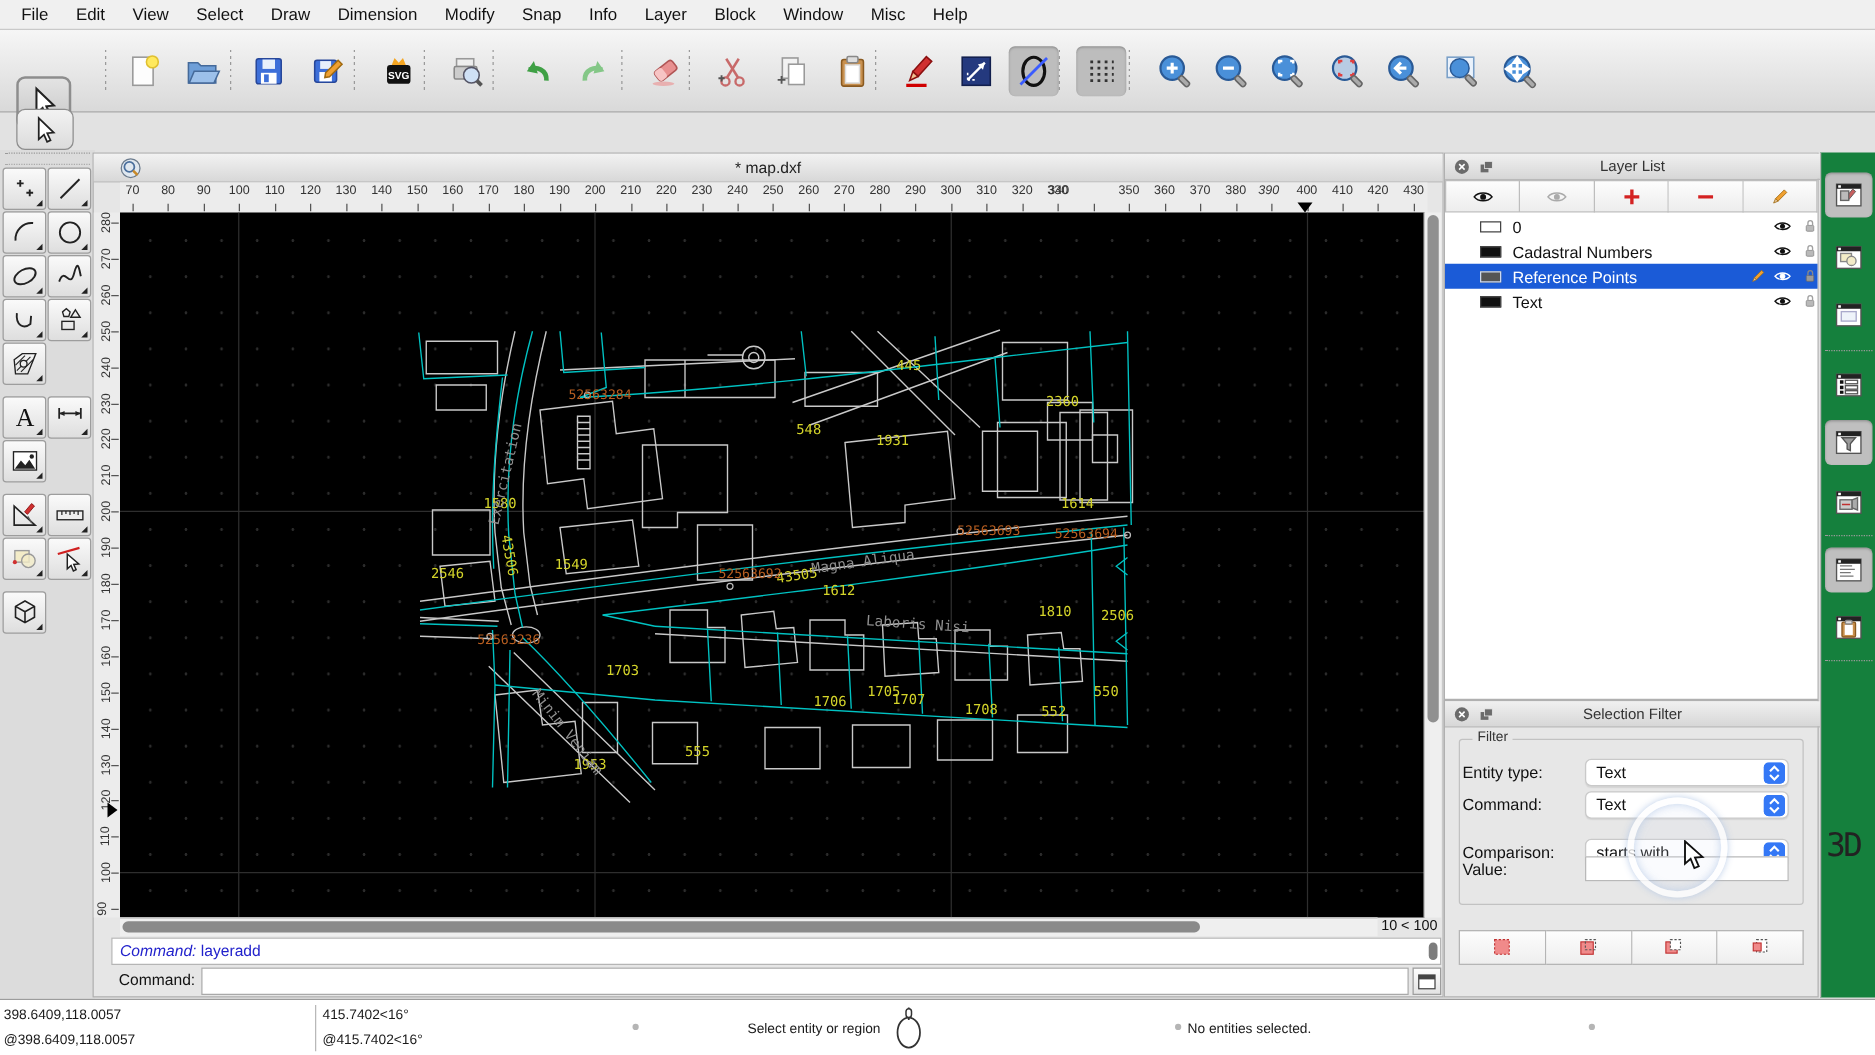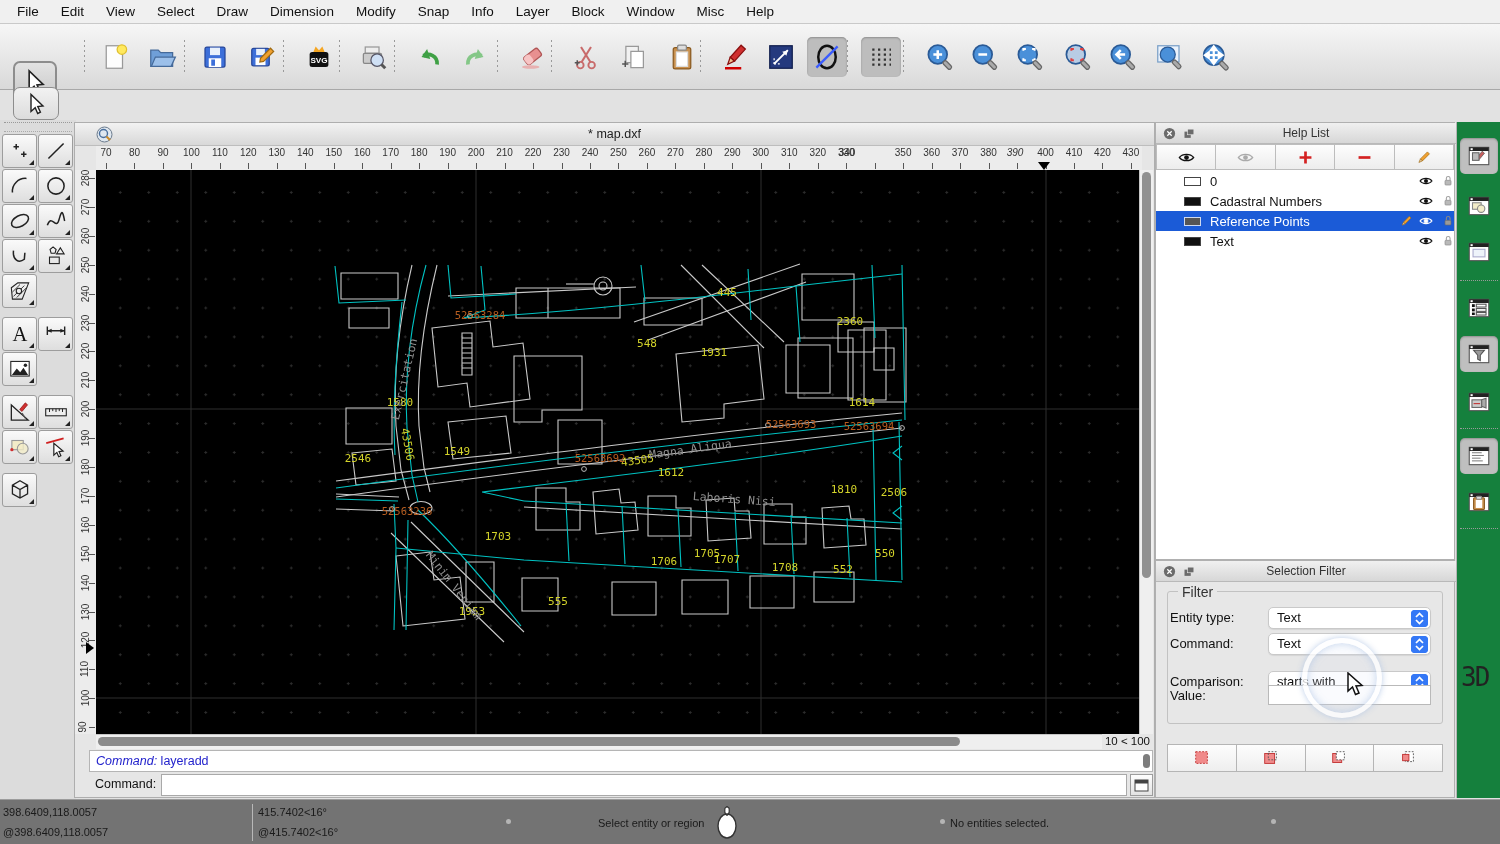--- a/index.html
+++ b/index.html
@@ -83,21 +83,21 @@
   .lt-btn svg { width:19px; height:19px; }
   #layer-rows { position:absolute; left:0; top:48px; width:100%; }
   .layer-row { position:relative; height:20px; display:flex; align-items:center; font-size:13px; color:#111; }
   .layer-row.selected { background:#1b5bd7; color:#fff; }
   .layer-row .swatch { width:17px; height:9px; margin-left:28px; margin-right:9px; border:1px solid #444; }
   .layer-row .ric { position:absolute; width:16px; height:16px; top:2px; }
   .layer-row .ric svg { width:16px; height:16px; }
 
   #filter-panel { position:absolute; left:1155px; top:560px; width:300px; height:238px; background:#e7e7e7; border:1px solid #b0b0b0; }
   #filter-group { position:absolute; left:11px; top:30px; width:276px; height:133px; border:1px solid #c2c2c2; border-radius:3px; }
-  #filter-group-label { position:absolute; left:22px; top:23px; font-size:14px; color:#333; background:#e7e7e7; padding:0 4px; }
+  #filter-group-label { position:absolute; left:22px; top:23px; font-size:11px; color:#333; background:#e7e7e7; padding:0 4px; }
   .f-row { position:absolute; left:14px; height:22px; width:250px; }
   .f-row .f-lbl { position:absolute; left:0; top:3px; font-size:13px; color:#111; }
   .f-select { position:absolute; left:98px; top:0; width:163px; height:22px; background:#fff; border:1px solid #c9c9c9; border-radius:5px;
     font-size:13px; color:#111; line-height:20px; padding-left:8px; box-shadow:0 1px 1px rgba(0,0,0,.08); }
   .f-stepper { position:absolute; right:2px; top:2px; width:17px; height:17px; border-radius:4px; background:#3478f6; }
   .f-stepper svg { width:17px; height:17px; }
   .f-input { position:absolute; left:98px; top:0; width:163px; height:20px; background:#fff; border:1px solid #b9b9b9; }
   #filter-actions { position:absolute; left:11px; top:183px; width:276px; height:28px; display:flex; }
   .fa-btn { flex:1; background:linear-gradient(#fdfdfd,#eee); border:1px solid #b5b5b5; border-left:none; display:flex; align-items:center; justify-content:center; }
   .fa-btn:first-child { border-left:1px solid #b5b5b5; }
@@ -105,21 +105,21 @@
 
   
   #dock { position:absolute; left:1456px; top:122px; width:44px; height:676px; background:#15803d; border-left:1px solid #b5b5b5; }
   .dock-btn { position:absolute; left:3px; width:38px; height:36px; display:flex; align-items:center; justify-content:center; border-radius:5px; }
   .dock-btn.pressed { background:#bfbfbf; box-shadow:inset 0 1px 2px rgba(0,0,0,.25); }
   .dock-btn svg { width:28px; height:26px; }
   .dock-sep { position:absolute; left:3px; width:38px; border-top:1px dotted #9a9a9a; }
   #dock-3d { position:absolute; left:4px; top:540px; width:38px; font-size:26px; color:#222; font-family:"DejaVu Sans Mono", monospace; letter-spacing:-2px; }
 
   
-  #statusbar { position:absolute; left:0; top:799px; width:1500px; height:45px; background:#737373; border-top:1px solid #9c9c9c; font-size:11px; color:#1a1a1a; }
+  #statusbar { position:absolute; left:0; top:799px; width:1500px; height:45px; background:#ffffff; border-top:1px solid #9c9c9c; font-size:11px; color:#1a1a1a; }
   #statusbar .cell { position:absolute; }
   .sb-div { position:absolute; top:4px; height:37px; width:1px; background:#b8b8b8; }
   .sb-dot { position:absolute; width:5px; height:5px; border-radius:50%; background:#b5b5b5; top:19px; }
   #mouse-icon { position:absolute; left:716px; top:4px; width:22px; height:36px; }
 
   
   #cursor-halo { position:absolute; left:1302px; top:638px; width:80px; height:80px; border-radius:50%;
     border:5px solid rgba(255,255,255,.75); box-shadow:0 0 6px rgba(180,200,230,.9), inset 0 0 8px rgba(180,200,230,.8);
     background:rgba(220,230,245,.15); pointer-events:none; }
   #cursor-arrow { position:absolute; left:1344px; top:672px; width:22px; height:26px; pointer-events:none; }
@@ -712,21 +712,21 @@
       <span class="ph-btn" style="left:6px;">
         <svg viewBox="0 0 24 24">
             <circle cx="12" cy="12" r="9" fill="#6b6b6b"></circle>
             <path d="M8.5 8.5 l7 7 M15.5 8.5 l-7 7" stroke="#fff" stroke-width="2"></path>
           </svg></span>
       <span class="ph-btn" style="left:26px;">
         <svg viewBox="0 0 24 24">
             <rect x="4" y="9" width="10" height="10" fill="#6b6b6b"></rect>
             <rect x="9" y="5" width="10" height="9" fill="#6b6b6b" stroke="#e8e8e8"></rect>
           </svg></span>
-      <span class="ttl">Help List</span>
+      <span class="ttl">Layer List</span>
     </div>
     <div id="layer-toolbar">
         <div class="lt-btn">
           <svg viewBox="0 0 24 24">
             <path d="M3 12 C7 6.8 17 6.8 21 12 C17 17.2 7 17.2 3 12 Z" fill="none" stroke="#111" stroke-width="1.6"></path>
             <circle cx="12" cy="12" r="3" fill="#111"></circle>
           </svg>
         </div>
         <div class="lt-btn">
           <svg viewBox="0 0 24 24">

